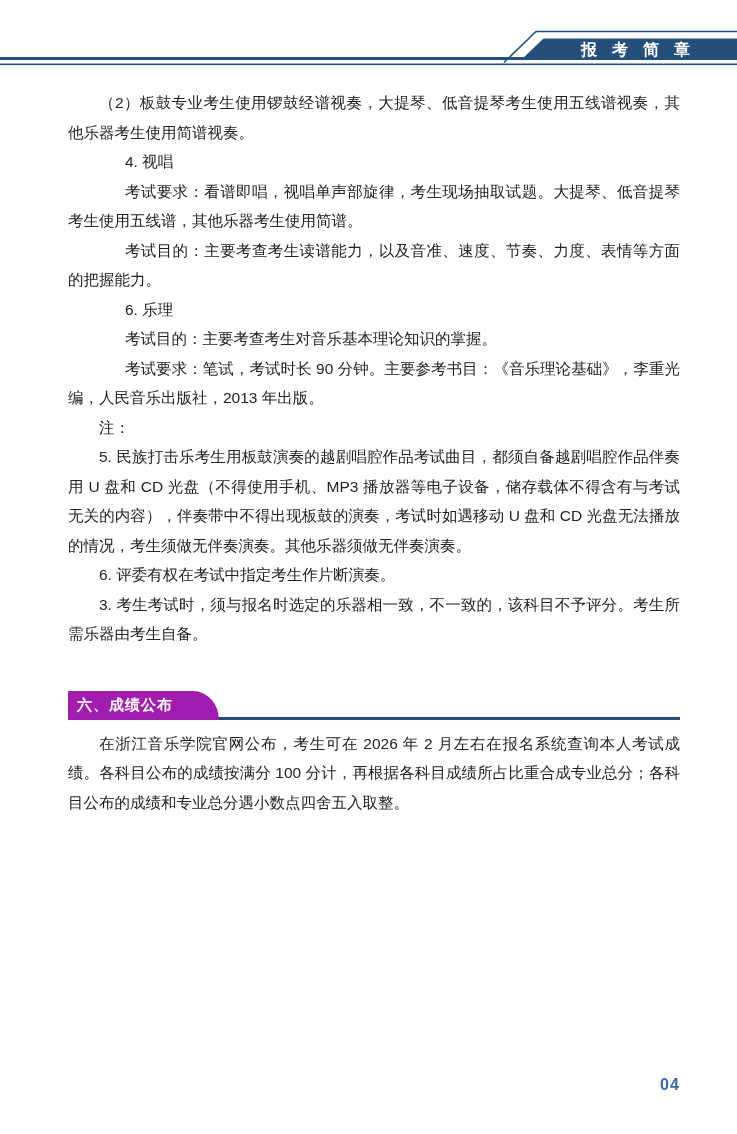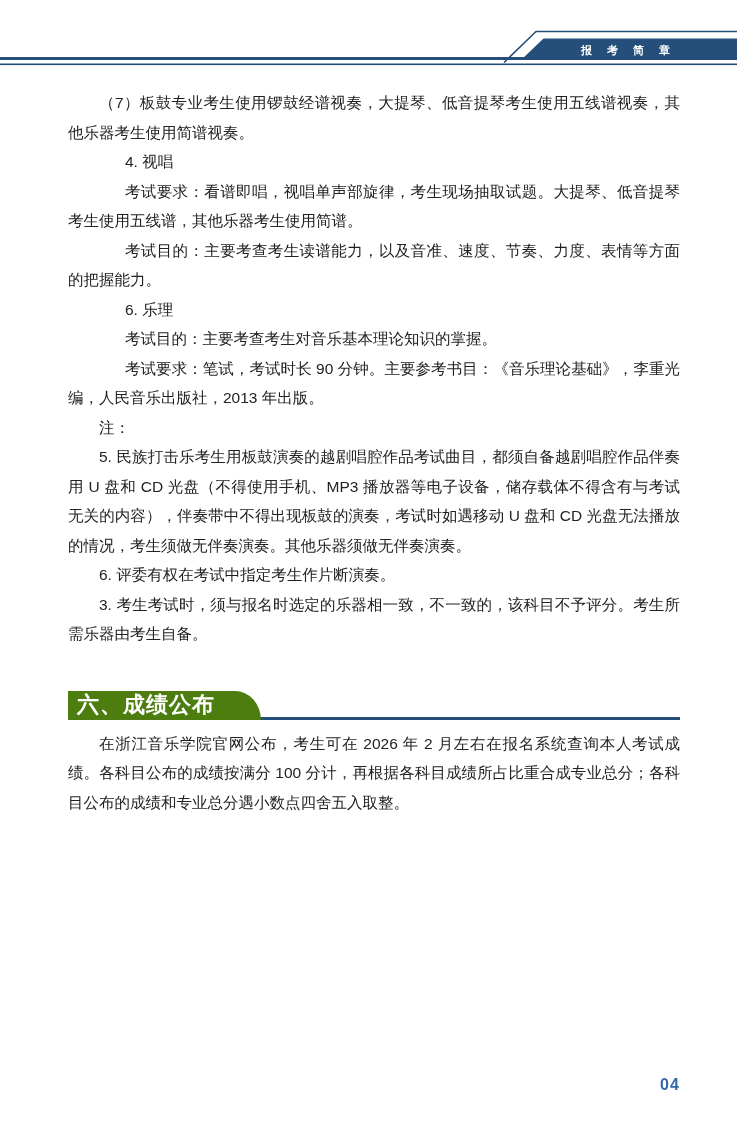--- a/index.html
+++ b/index.html
@@ -6,42 +6,42 @@
   html,body { background:#ffffff; }
   body { font-family:"Liberation Sans", sans-serif; }
   .page {
     position:relative; width:737px; height:1134px; background:#ffffff;
     overflow:hidden; margin:0 auto;
   }
   
   .header-svg { position:absolute; top:0; left:0; }
   .ribbon-label {
     position:absolute; top:42px; left:581px; height:16px; line-height:16px;
-    color:#ffffff; font-size:11px; font-weight:bold; letter-spacing:15px;
+    color:#ffffff; font-size:16px; font-weight:bold; letter-spacing:15px;
     white-space:nowrap;
   }
   
   .content {
     position:absolute; left:68px; top:88px; width:612px;
     color:#222222; font-size:15.5px; line-height:29.5px;
     text-align:justify;
   }
   .para { margin:0; text-indent:2em; }
   .para .b { font-weight:normal;margin-left:26px; }
   
   .section { margin-top:42px; }
   .section.second { margin-top:24px; }
   .section-head { position:relative; height:29px; }
   .section-rule {
     position:absolute; left:0; bottom:0; width:612px; height:3px;
     background:#254E7B;
   }
   .section-banner {
     position:absolute; left:0; top:0; height:29px; line-height:28px;
-    background:#4d7c0f; color:#ffffff; font-weight:bold; font-size:22px;
+    background:#a21caf; color:#ffffff; font-weight:bold; font-size:15px;
     padding:0 46px 0 9px; border-top-right-radius:26px 29px;
     white-space:nowrap; letter-spacing:1px;
   }
   .section-paras { margin-top:9px; }
   
   .page-number {
     position:absolute; left:660px; top:1076px;
     color:#3568A8; font-size:16px; font-weight:bold; letter-spacing:1px;
   }
 </style>
@@ -54,21 +54,21 @@
     <path d="M 504 62.5 L 536 31.5 L 737 31.5" fill="none" stroke="#254E7B" stroke-width="1.6"></path>
     <polygon points="521,60 543.5,38.5 737,38.5 737,60" fill="#254E7B"></polygon>
     <rect x="0" y="57" width="737" height="3" fill="#254E7B"></rect>
     <rect x="0" y="63.5" width="737" height="1.6" fill="#254E7B"></rect>
   </svg>
   <div class="ribbon-label">报考简章</div>
 
   <div class="content">
 
     <div>
-        <p class="para"><span>（7）板鼓专业考生使用锣鼓经谱视奏，大提琴、低音提琴考生使用五线谱视奏，其他乐器考生使用简谱视奏。</span></p>
+        <p class="para"><span>（2）板鼓专业考生使用锣鼓经谱视奏，大提琴、低音提琴考生使用五线谱视奏，其他乐器考生使用简谱视奏。</span></p>
         <p class="para"><span class="b">4. 视唱</span></p>
         <p class="para"><span class="b">考试要求：</span><span>看谱即唱，视唱单声部旋律，考生现场抽取试题。大提琴、低音提琴考生使用五线谱，其他乐器考生使用简谱。</span></p>
         <p class="para"><span class="b">考试目的：</span><span>主要考查考生读谱能力，以及音准、速度、节奏、力度、表情等方面的把握能力。</span></p>
         <p class="para"><span class="b">6. 乐理</span></p>
         <p class="para"><span class="b">考试目的：</span><span>主要考查考生对音乐基本理论知识的掌握。</span></p>
         <p class="para"><span class="b">考试要求：</span><span>笔试，考试时长 90 分钟。主要参考书目：《音乐理论基础》，李重光编，人民音乐出版社，2013 年出版。</span></p>
         <p class="para"><span>注：</span></p>
         <p class="para"><span>5. 民族打击乐考生用板鼓演奏的越剧唱腔作品考试曲目，都须自备越剧唱腔作品伴奏用 U 盘和 CD 光盘（不得使用手机、MP3 播放器等电子设备，储存载体不得含有与考试无关的内容），伴奏带中不得出现板鼓的演奏，考试时如遇移动 U 盘和 CD 光盘无法播放的情况，考生须做无伴奏演奏。其他乐器须做无伴奏演奏。</span></p>
         <p class="para"><span>6. 评委有权在考试中指定考生作片断演奏。</span></p>
         <p class="para"><span>3. 考生考试时，须与报名时选定的乐器相一致，不一致的，该科目不予评分。考生所需乐器由考生自备。</span></p>

